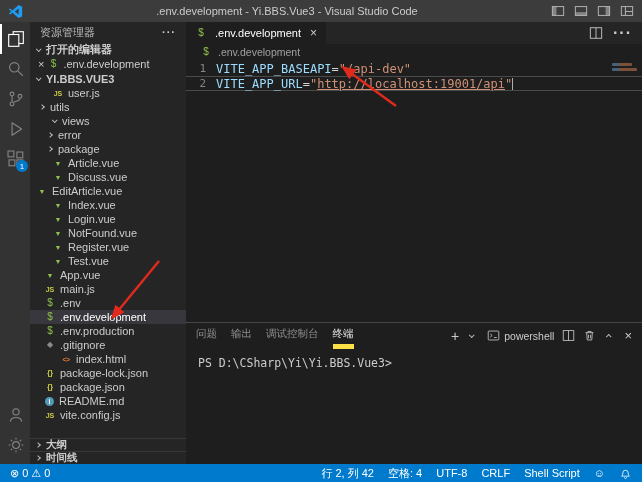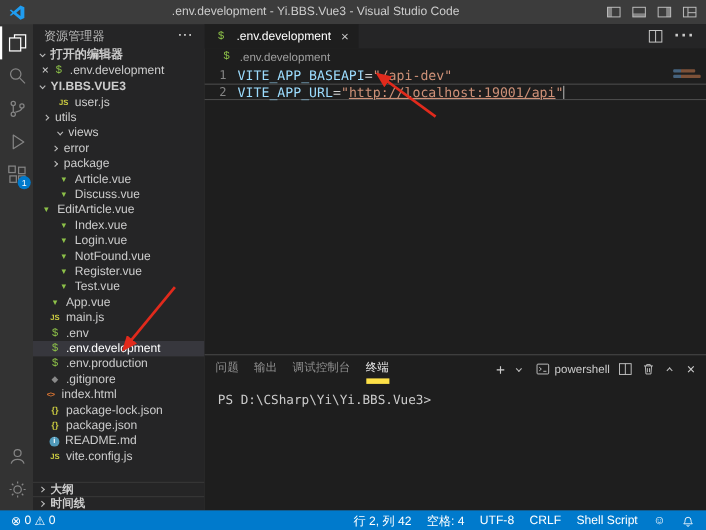--- a/index.html
+++ b/index.html
@@ -281,21 +281,21 @@
             <span class="tree-label">.env.development</span>
           </div>
           <div class="tree-row" style="padding-left: 14px;">
             <span class="fico ic-env">$</span>
             <span class="tree-label">.env.production</span>
           </div>
           <div class="tree-row" style="padding-left: 14px;">
             <span class="fico ic-git">◆</span>
             <span class="tree-label">.gitignore</span>
           </div>
-          <div class="tree-row" style="padding-left: 10px;">
+          <div class="tree-row" style="padding-left: 30px;">
             <span class="fico ic-html">&lt;&gt;</span>
             <span class="tree-label">index.html</span>
           </div>
           <div class="tree-row" style="padding-left: 14px;">
             <span class="fico ic-json">{}</span>
             <span class="tree-label">package-lock.json</span>
           </div>
           <div class="tree-row" style="padding-left: 14px;">
             <span class="fico ic-json">{}</span>
             <span class="tree-label">package.json</span>

